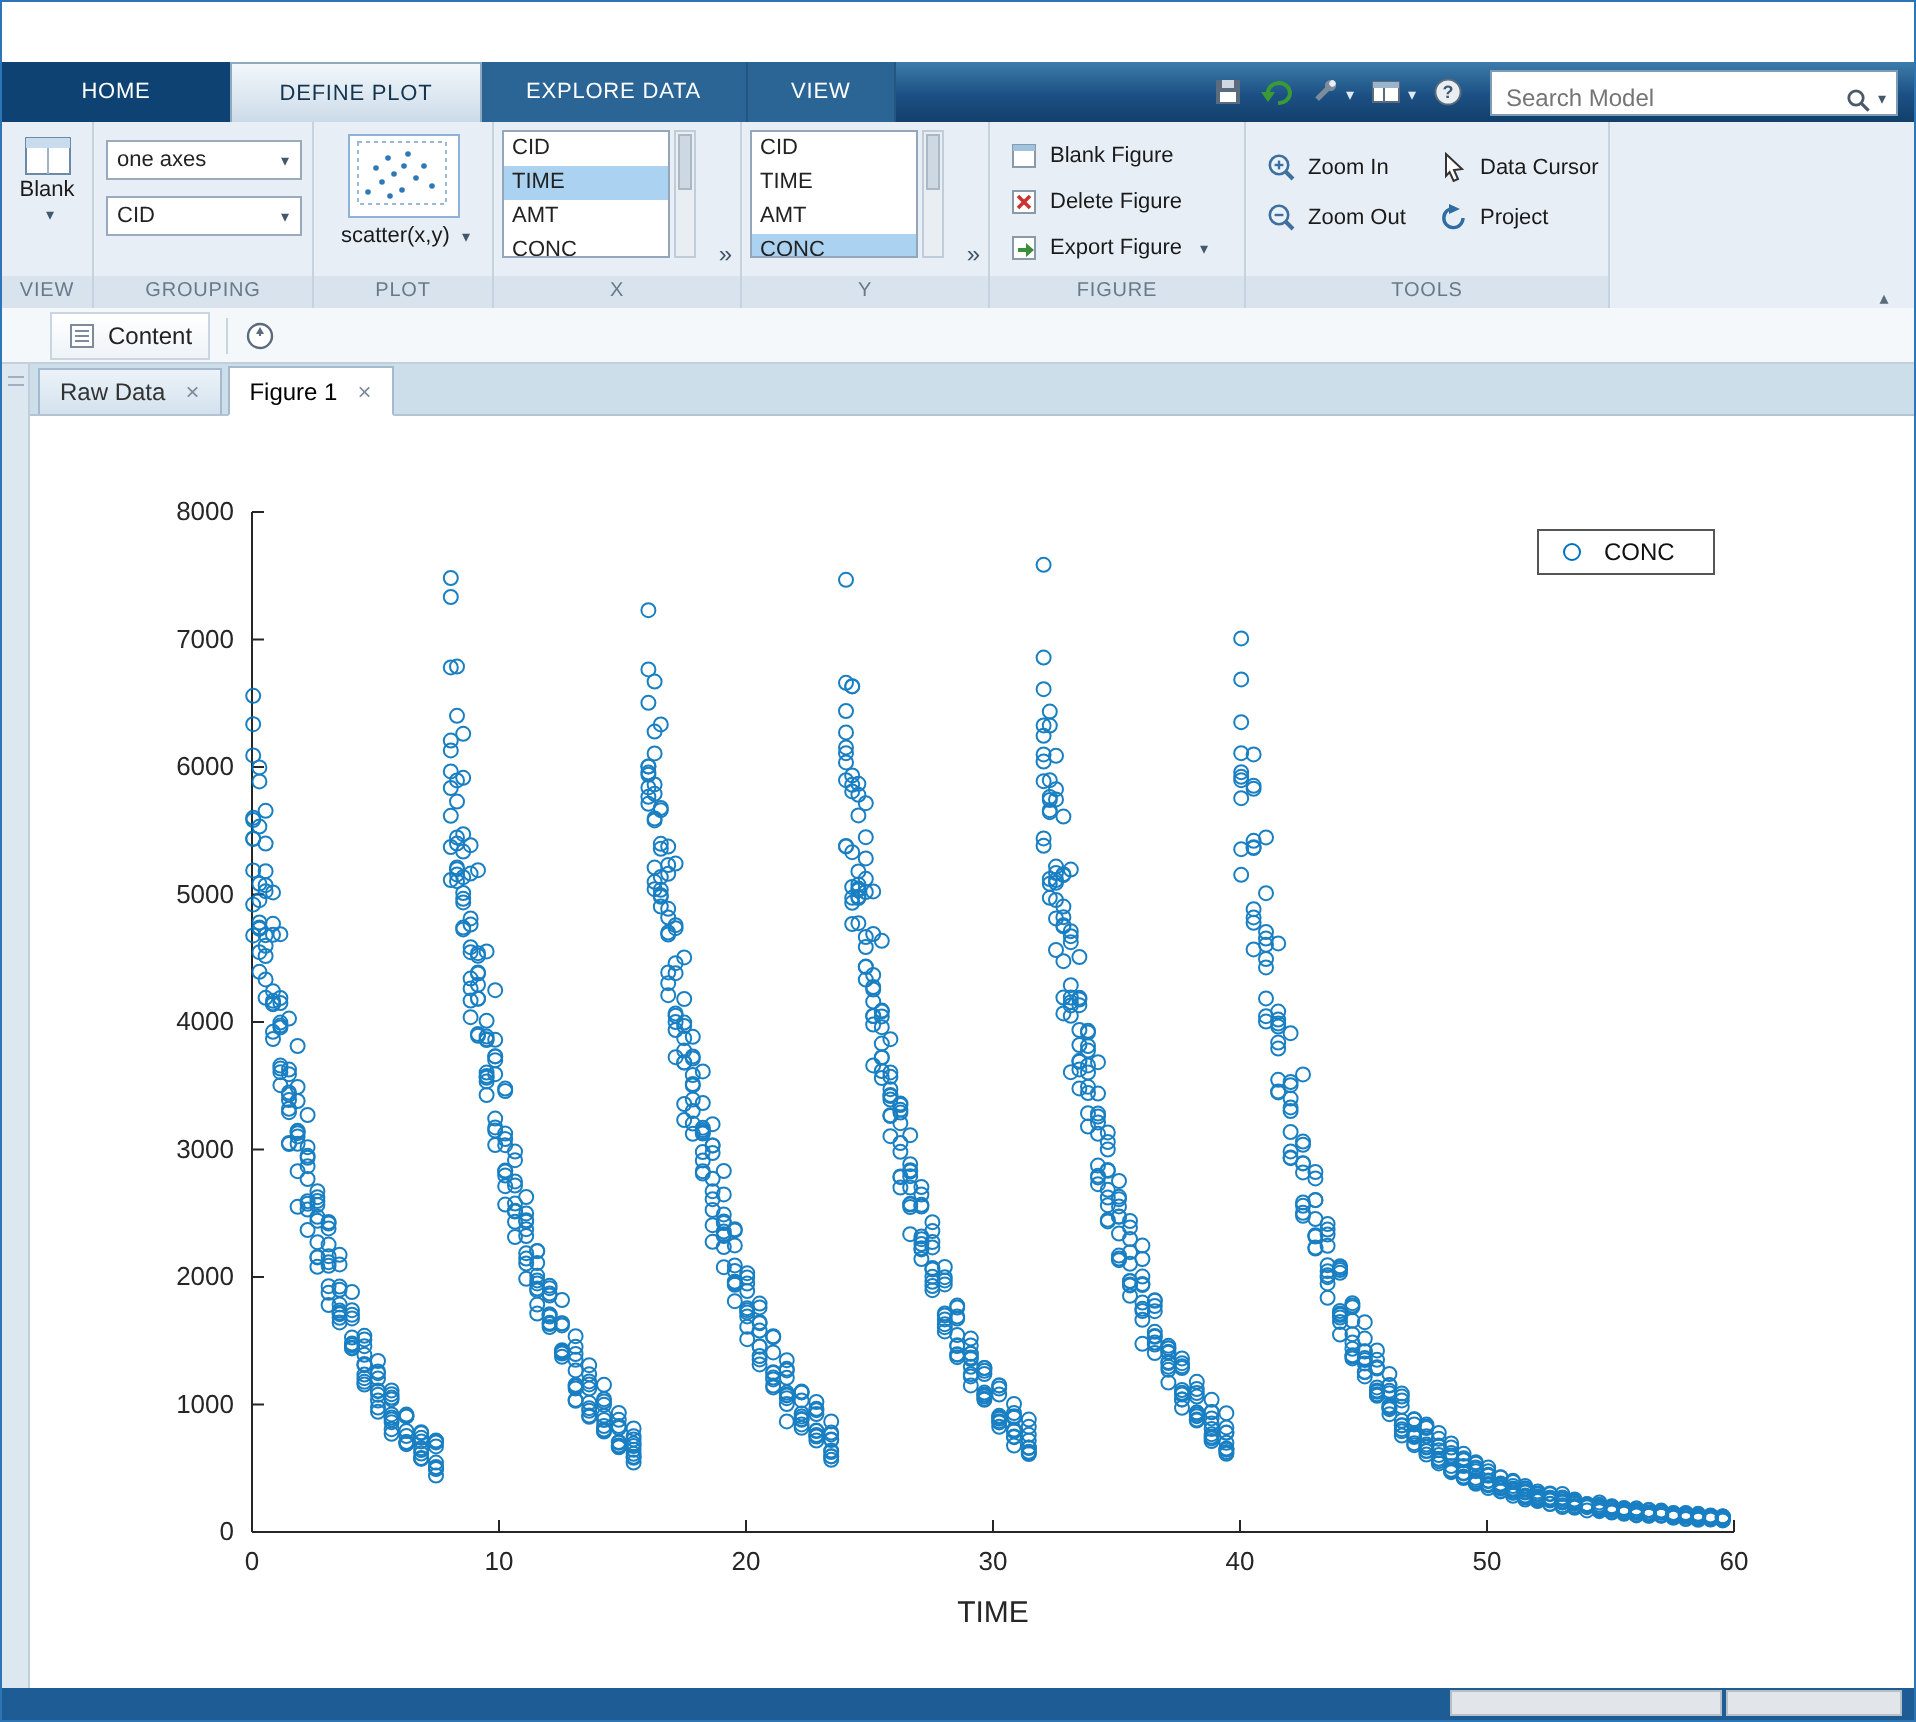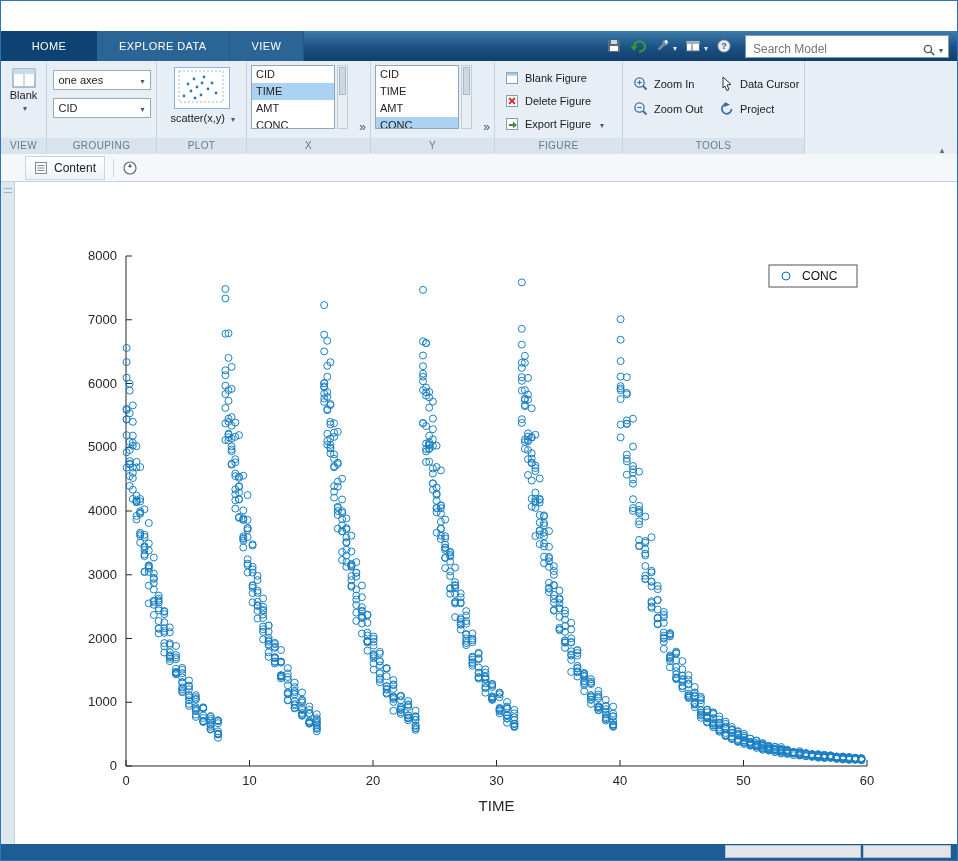--- a/index.html
+++ b/index.html
@@ -9,21 +9,21 @@
   
   .titlebar{position:absolute;top:0;left:0;right:0;height:30px;background:#fff;display:flex;align-items:center;}
   .app-icon{margin-left:9px;}
   .title-text{margin-left:7px;font-size:12px;color:#111;}
   .win-controls{margin-left:auto;display:flex;height:100%;}
   .win-btn{width:45px;height:100%;display:flex;align-items:center;justify-content:center;font-size:13px;color:#222;}
 
   
   .tabrow{position:absolute;top:30px;left:0;right:0;height:30px;background:linear-gradient(180deg,#3c7cab 0%,#1c5084 55%,#123f6a 100%);display:flex;align-items:stretch;}
   .tab{display:flex;align-items:center;justify-content:center;color:#fff;font-size:11px;letter-spacing:.4px;cursor:default;}
-  .tab.home{width:96px;background:#0d4272;}
+  .tab.home{width:114px;background:#0d4272;}
   .tab.active{width:126px;background:linear-gradient(180deg,#f2f7fb,#ccdbe9);color:#14344f;border:1px solid #8fa9c0;border-bottom:none;box-sizing:border-box;}
   .tab.plain{padding:0 22px;background:#2b6596;border-right:1px solid rgba(0,0,0,.15);}
   .qa{margin-left:auto;display:flex;align-items:center;gap:2px;padding-right:8px;}
   .qa-btn{display:flex;align-items:center;height:24px;padding:0 3px;}
   .caret{display:inline-block;margin-left:3px;}
   .caret::after{content:"▾";font-size:8px;color:#44586c;}
   .qa .caret::after{color:#dfe9f2;}
   .searchbox{width:192px;height:21px;background:#fff;border:1px solid #7f9cb5;display:flex;align-items:flex-end;padding:0 5px;margin-left:8px;}
   .searchbox input{flex:1;border:none;outline:none;font-size:12px;color:#444;font-family:"Liberation Sans",sans-serif;background:transparent;}
   .searchbox .caret::after{color:#44586c;}
@@ -80,20 +80,21 @@
   .status-cell.c2{right:6px;width:86px;}
 </style>
 </head>
 <body>
 
 <div class="app">
 
 
   <div class="tabrow">
     <div class="tab home">HOME</div>
+    <div class="tab active">DEFINE PLOT</div>
     <div class="tab plain">EXPLORE DATA</div>
     <div class="tab plain">VIEW</div>
     <div class="qa">
       <div class="qa-btn">
         <svg width="16" height="16">
           <rect x="2" y="2" width="12" height="12" fill="#5a6b7c"></rect>
           <rect x="5" y="2" width="6" height="4" fill="#cfd8e0"></rect>
           <rect x="4" y="8" width="8" height="5" fill="#fff"></rect>
         </svg>
       </div>
@@ -307,20 +308,30 @@
     <div class="vsep"></div>
     <div class="round-btn">
       <svg width="16" height="16">
         <circle cx="8" cy="8" r="6" fill="#fff" stroke="#5a6b7c" stroke-width="1.2"></circle>
         <polygon points="8,3.5 10,7 6,7" fill="#5a6b7c"></polygon>
         <line x1="8" y1="8" x2="8" y2="5.5" stroke="#5a6b7c"></line>
       </svg>
     </div>
   </div>
 
+  <div class="tabstrip">
+    <div class="doctab">
+      <span>Raw Data</span>
+      <span class="tab-close"></span>
+    </div>
+    <div class="doctab active">
+      <span>Figure 1</span>
+      <span class="tab-close"></span>
+    </div>
+  </div>
 
   <div class="leftrail">
     <div class="rail-handle"></div>
   </div>
 
   <div class="canvas">
     <svg id="chart-svg" width="944" height="638">
         <line x1="111" y1="48" x2="111" y2="558" stroke="#262626"></line>
         <line x1="111" y1="558" x2="852" y2="558" stroke="#262626"></line>
         <line x1="111" y1="558" x2="111" y2="552" stroke="#262626"></line>

